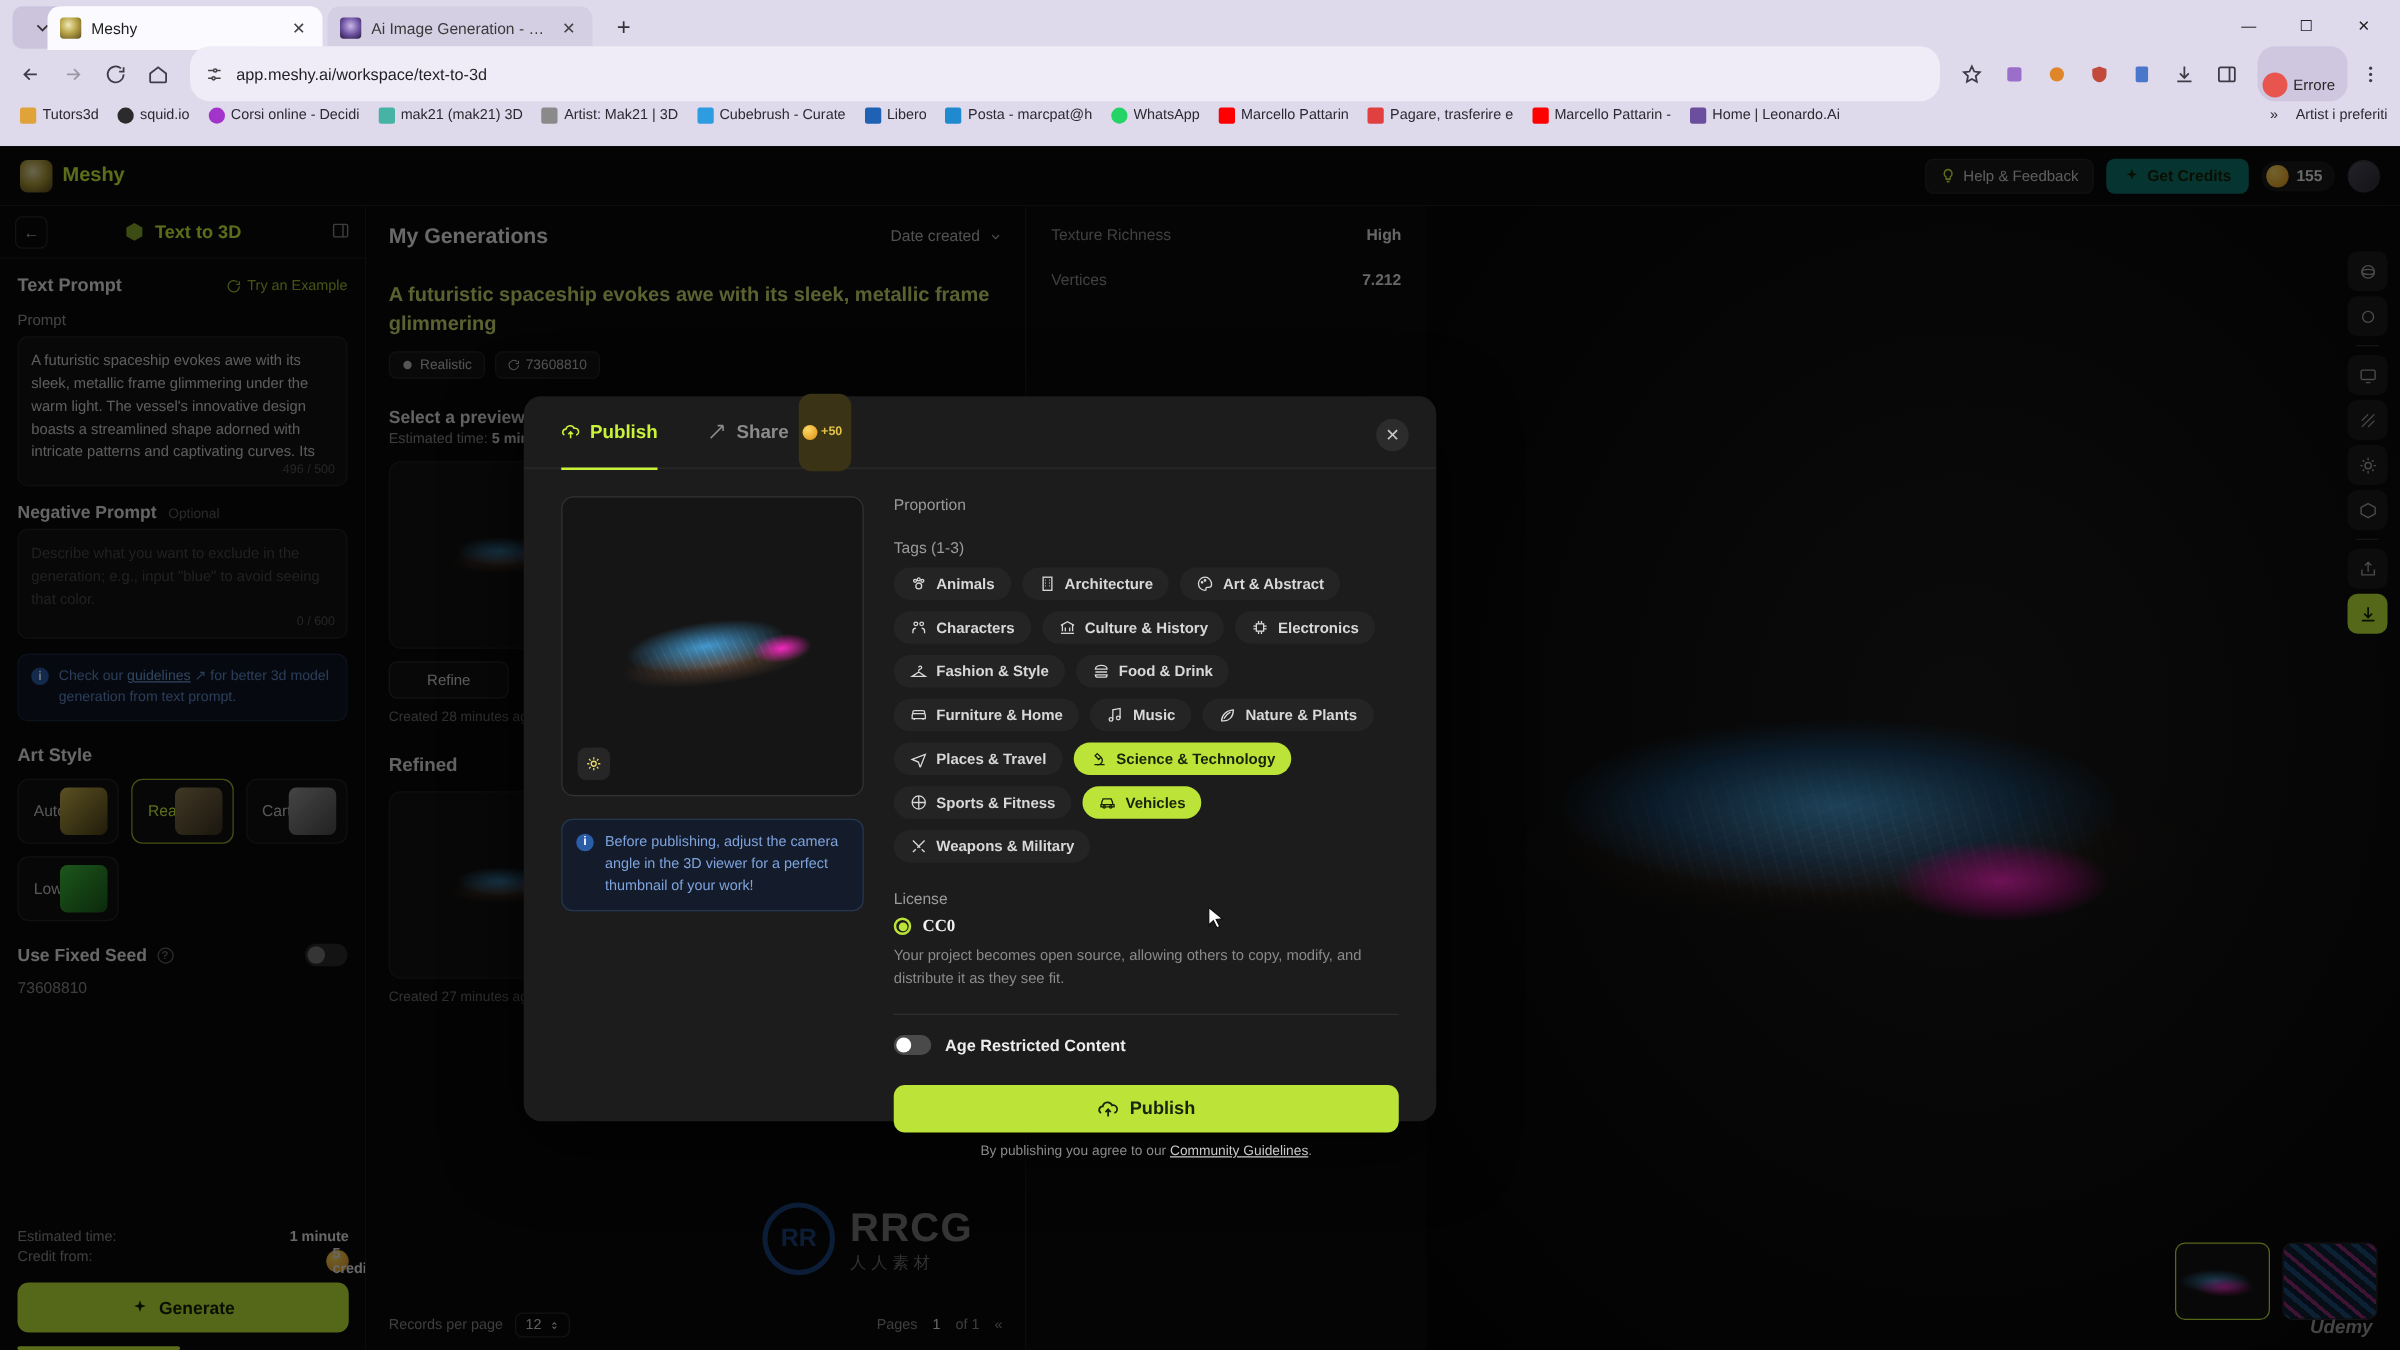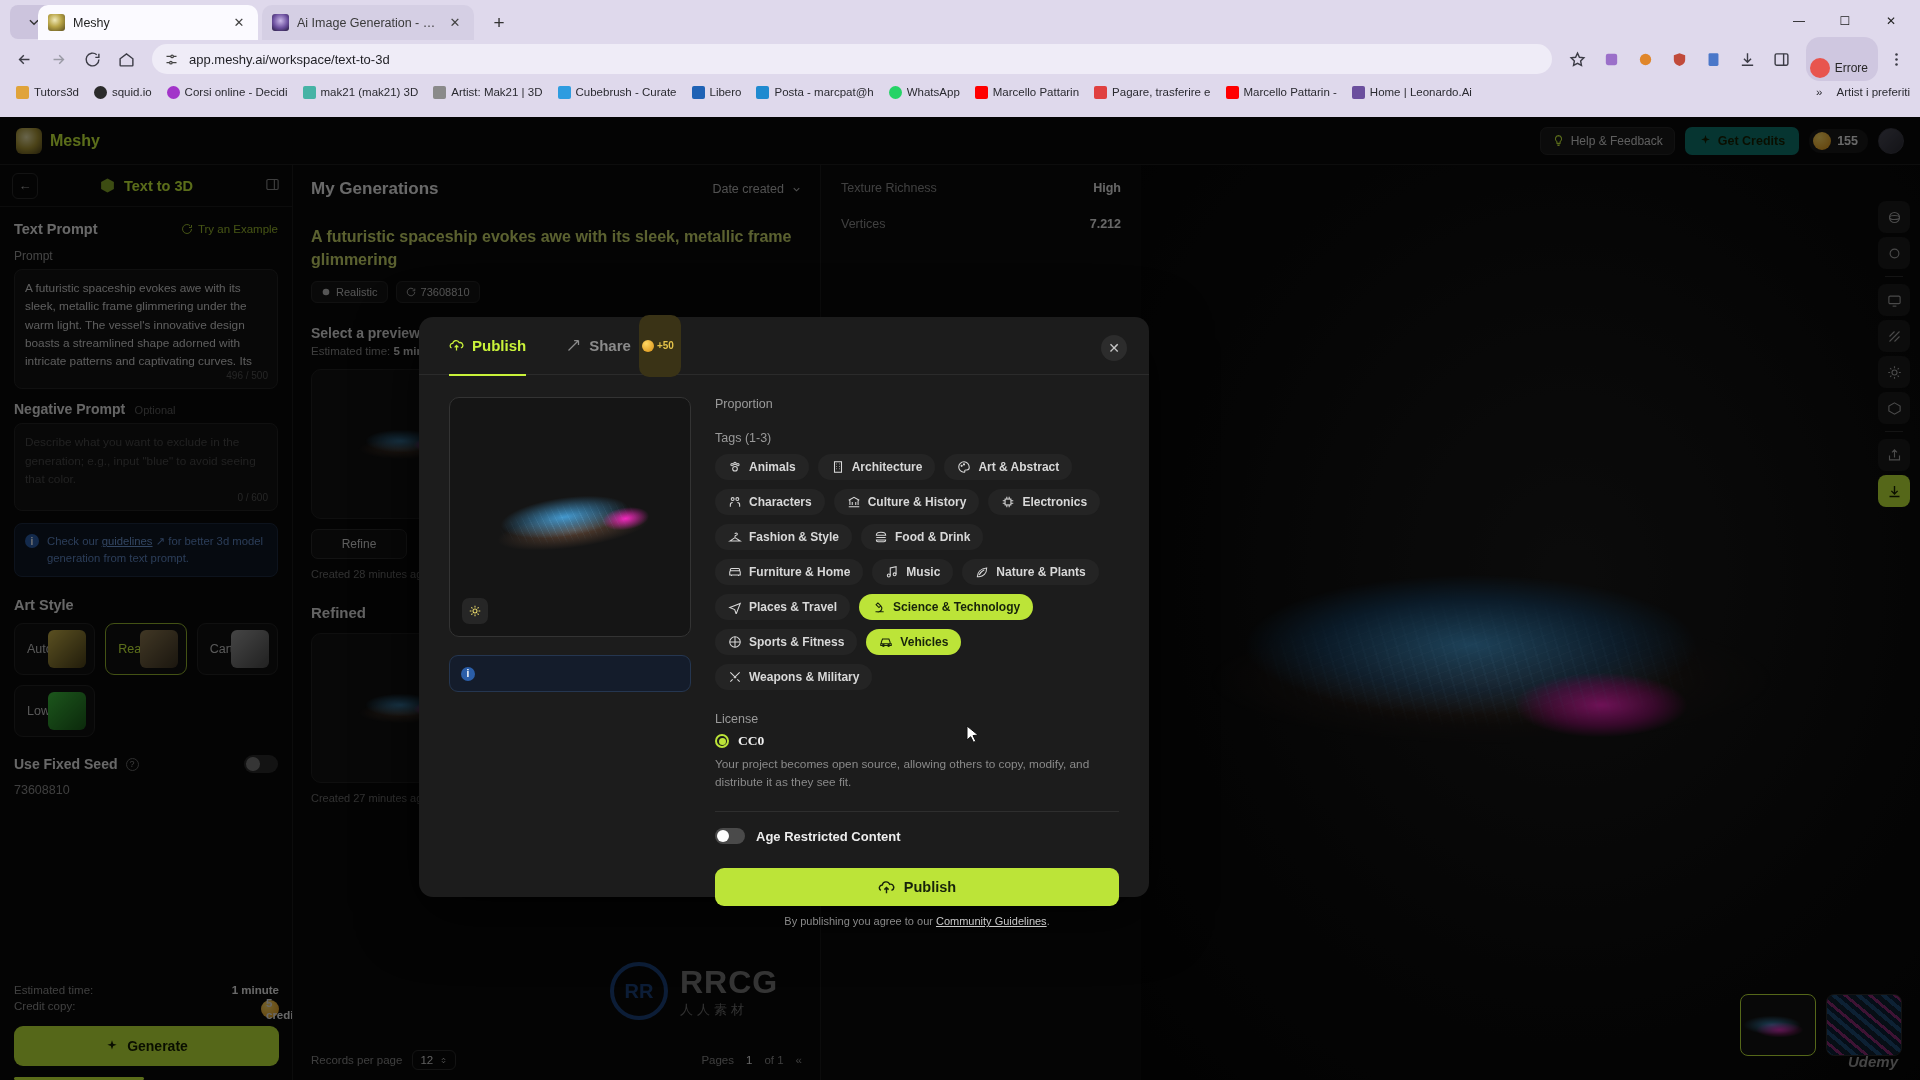--- a/index.html
+++ b/index.html
@@ -32,21 +32,21 @@
   .newtab { position:absolute; left:486px; top:10px; width:26px; height:26px; display:flex; align-items:center;
       justify-content:center; color:#333; font-size:19px; border-radius:50%; cursor:pointer; }
   .winbtns { position:absolute; right:6px; top:8px; display:flex; gap:0; }
   .winbtn { width:46px; height:26px; display:flex; align-items:center; justify-content:center; color:#222;
       font-size:12px; cursor:pointer; }
 
   .toolbar { position:relative; height:38px; display:flex; align-items:center; padding:0 8px; gap:2px; }
   .tb-btn { width:32px; height:32px; display:flex; align-items:center; justify-content:center; border-radius:50%;
       color:#3c3c46; cursor:pointer; }
   .tb-btn svg { width:17px; height:17px; }
-  .omnibox { flex:1; height:30px; background:#efecf7; border-radius:16px; display:flex; align-items:center;
+  .omnibox { flex:1; height:44px; background:#efecf7; border-radius:16px; display:flex; align-items:center;
       padding:0 12px; gap:10px; margin:0 8px; cursor:text; }
   .omnibox .urltext { font-size:13px; color:#1f1f24; }
   .tb-right { display:flex; align-items:center; gap:2px; }
   .profile-pill { display:flex; align-items:center; gap:5px; background:#cfc7e0; border-radius:14px; padding:21px 10px 3px 4px;
       margin-left:6px; cursor:pointer; }
   .profile-dot { width:20px; height:20px; border-radius:50%; background:#e8554e; }
   .profile-name { font-size:12px; color:#262626; }
 
   .bookmarks { height:28px; display:flex; align-items:center; padding:0 10px; gap:3px; font-size:11.5px; color:#2a2a30; }
   .bm { display:flex; align-items:center; gap:5px; padding:3px 6px; border-radius:5px; white-space:nowrap; cursor:pointer; max-width:160px; }
@@ -520,21 +520,21 @@
           <span class="toggle-sm"></span>
         </div>
         <div class="seed-val">73608810</div>
       </div>
       <div class="sb-footer">
         <div class="est-row">
           <span>Estimated time:</span>
           <span class="v">1 minute</span>
         </div>
         <div class="est-row">
-          <span>Credit copy:</span>
+          <span>Credit from:</span>
           <span class="v coin">
             <span class="mini-coin"></span>
             <span>5 credits</span>
           </span>
         </div>
         <div class="gen-btn">
           <svg viewBox="0 0 24 24" width="14" height="14" fill="currentColor">
               <path d="M12 2l2 6 6 2-6 2-2 6-2-6-6-2 6-2z"></path>
             </svg>
           <span>Generate</span>
@@ -709,20 +709,21 @@
             <div class="preview-ship"></div>
             <div class="light-btn">
               <svg viewBox="0 0 24 24" width="14" height="14" fill="none" stroke="currentColor" stroke-width="1.8">
                   <circle cx="12" cy="12" r="3.4"></circle>
                   <path d="M12 3v3M12 18v3M3 12h3M18 12h3M5.6 5.6l2.1 2.1M16.3 16.3l2.1 2.1M18.4 5.6l-2.1 2.1M7.7 16.3l-2.1 2.1"></path>
                 </svg>
             </div>
           </div>
           <div class="tip-box">
             <span class="tip-dot">i</span>
+            <span>Before publishing, adjust the camera angle in the 3D viewer for a perfect thumbnail of your work!</span>
           </div>
         </div>
 
         <div class="form-col">
           <div class="form-label">Proportion</div>
 
           <div class="form-label" style="margin-top:20px">Tags (1-3)</div>
           <div class="tags-wrap">
             <div class="tag">
                 <svg viewBox="0 0 24 24" fill="none" stroke="currentColor" stroke-width="1.8">

